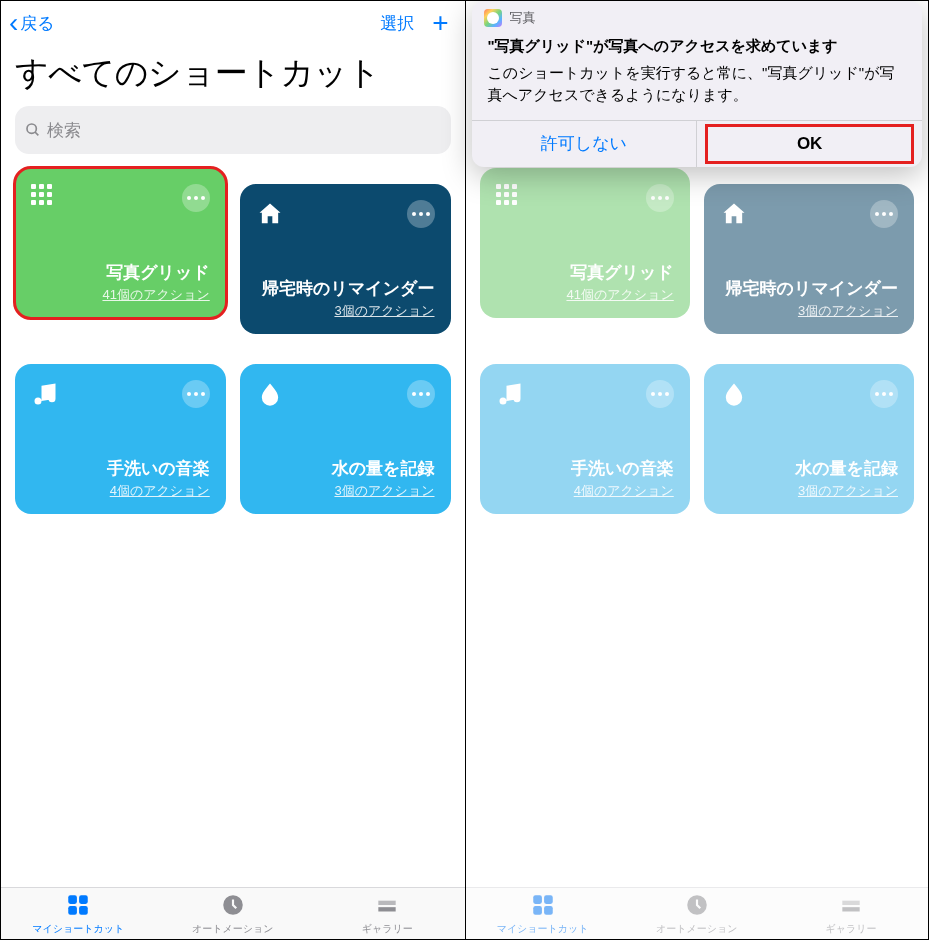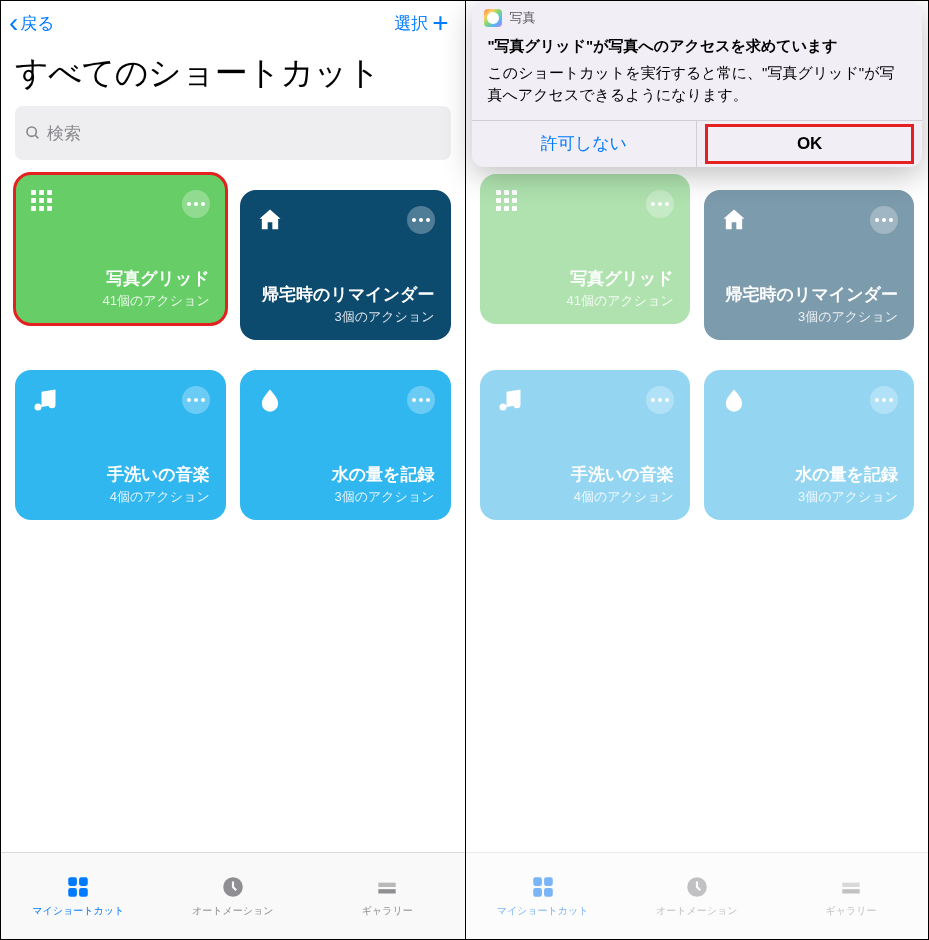--- a/index.html
+++ b/index.html
@@ -8,45 +8,45 @@
   .pane { width: 464px; height: 100%; position: relative; display: flex; flex-direction: column; background: #fff; }
   .pane + .pane { border-left: 1px solid #000; }
   .pane.dimmed .content-wrap, .pane.dimmed .tabbar { filter: grayscale(10%) opacity(0.55); }
   .content-wrap { flex: 1; overflow: hidden; }
 
   
   .nav { display: flex; align-items: center; height: 44px; padding: 0 8px; }
   .back { display: flex; align-items: center; color: #007aff; font-size: 17px; }
   .back .chev { font-size: 28px; line-height: 1; margin-right: 2px; font-weight: 300; }
   .spacer { flex: 1; }
-  .nav-right { display: flex; align-items: center; gap: 4px; color: #007aff; font-size: 17px; padding-right: 8px; }
+  .nav-right { display: flex; align-items: center; gap: 18px; color: #007aff; font-size: 17px; padding-right: 8px; }
   .plus { font-size: 28px; font-weight: 300; line-height: 1; }
 
   .title { font-size: 33px; font-weight: 400; padding: 6px 14px 10px; letter-spacing: -0.5px; }
 
-  .search { margin: 0 14px 14px; background: #eeeef0; border-radius: 8px; height: 54px; display: flex; align-items: center; padding: 0 10px; color: #8a8a8e; }
+  .search { margin: 0 14px 14px; background: #eeeef0; border-radius: 14px; height: 48px; display: flex; align-items: center; padding: 0 10px; color: #8a8a8e; }
   .search svg { margin-right: 6px; }
   .search span { font-size: 17px; }
 
   .grid { display: grid; grid-template-columns: 1fr 1fr; gap: 14px; padding: 0 14px; }
   .card { border-radius: 16px; padding: 14px 16px; height: 150px; color: #fff; position: relative; display: flex; flex-direction: column; text-align: right; }
   .card .top { display: flex; align-items: center; justify-content: space-between; height: 32px; }
   .card .icon { width: 28px; height: 28px; }
   .card .more { width: 28px; height: 28px; background: rgba(255,255,255,0.28); border-radius: 50%; display: flex; align-items: center; justify-content: center; gap: 3px; }
   .card .more i { width: 4px; height: 4px; background: #fff; border-radius: 50%; display: block; }
   .card .body { margin-top: auto; }
   .card .name { font-size: 17px; font-weight: 600; line-height: 1.3; }
-  .card .sub { font-size: 13px; opacity: 0.85; margin-top: 2px; }
+  .card .sub { font-size: 13px; opacity: 0.85; margin-top: 2px; text-decoration: underline; }
   .c-green { background: #67ce67; }
   .c-teal  { background: #0c4a6e; margin-top: 16px; }
   .c-blue  { background: #31b7f0; margin-top: 16px; }
   .hl-red { outline: 3px solid #e42020; outline-offset: -1px; }
 
   
-  .tabbar { height: 87px; border-top: 1px solid #d9d9dc; background: #f9f9f9; display: flex; }
+  .tabbar { height: 52px; border-top: 1px solid #d9d9dc; background: #f9f9f9; display: flex; }
   .tab { flex: 1; display: flex; flex-direction: column; align-items: center; justify-content: center; gap: 4px; font-size: 10px; color: #8e8e93; }
   .tab.active { color: #007aff; }
   .tab svg { width: 26px; height: 26px; }
 
   
   .alert { position: absolute; top: 0; left: 6px; right: 6px; background: #f1eff5; border-radius: 12px; box-shadow: 0 8px 30px rgba(0,0,0,0.25); overflow: hidden; z-index: 10; }
   .alert-hdr { display: flex; align-items: flex-end; gap: 8px; padding: 8px 12px 4px; color: #5a5a5e; font-size: 13px; }
   .alert-hdr .phicon { width: 18px; height: 18px; border-radius: 4px; background: linear-gradient(135deg,#ff7a59,#ffd15c,#7ad67a,#59b3ff,#c47aff); position: relative; }
   .alert-hdr .phicon::after { content:""; position:absolute; inset:3px; background:#fff; border-radius:50%; }
   .alert-body { padding: 4px 16px 14px; }

